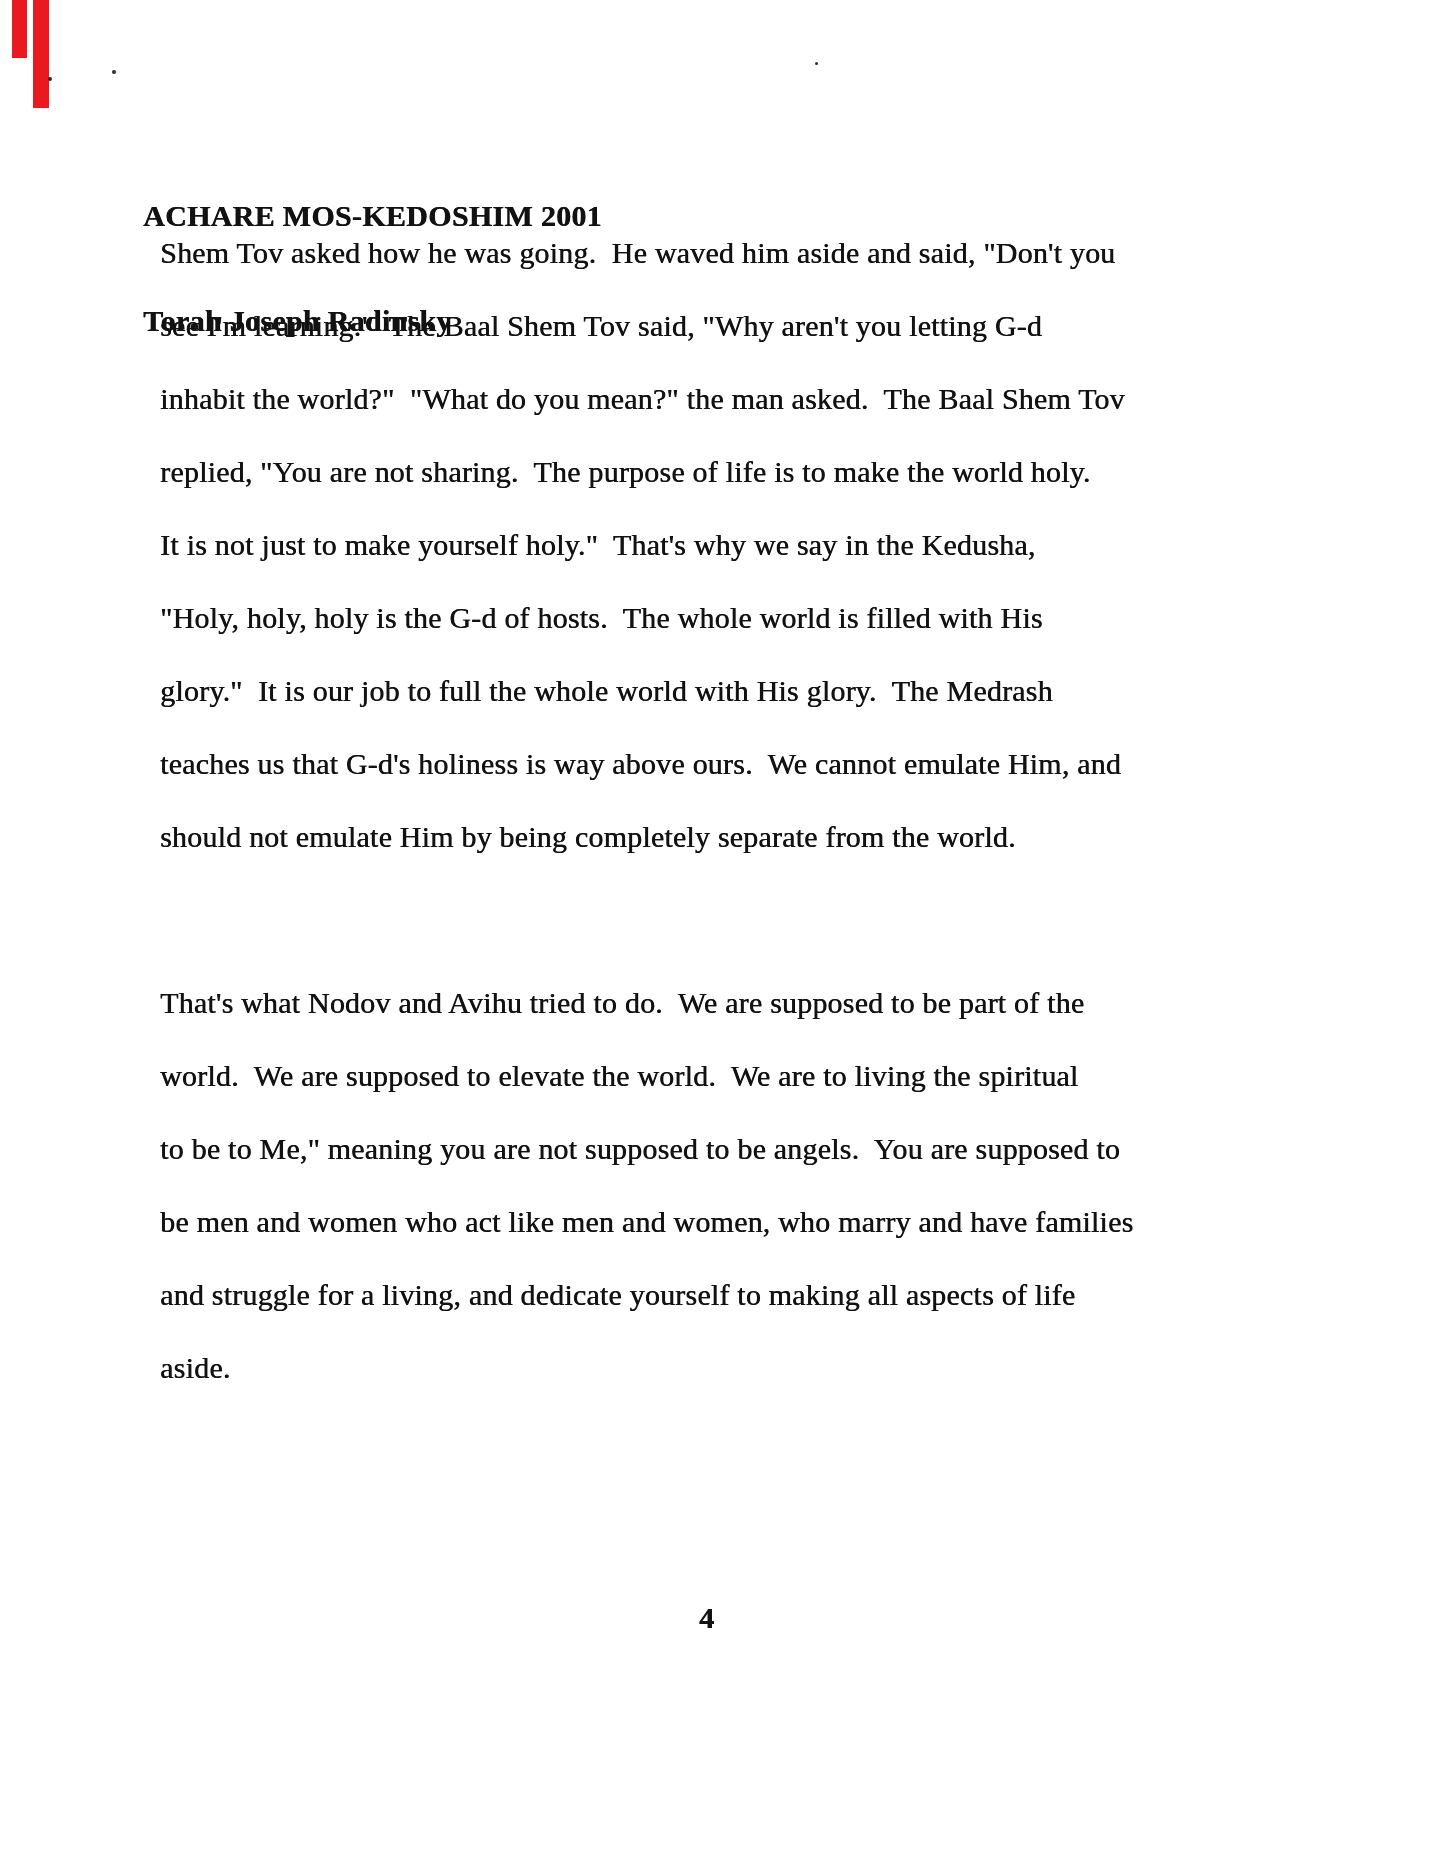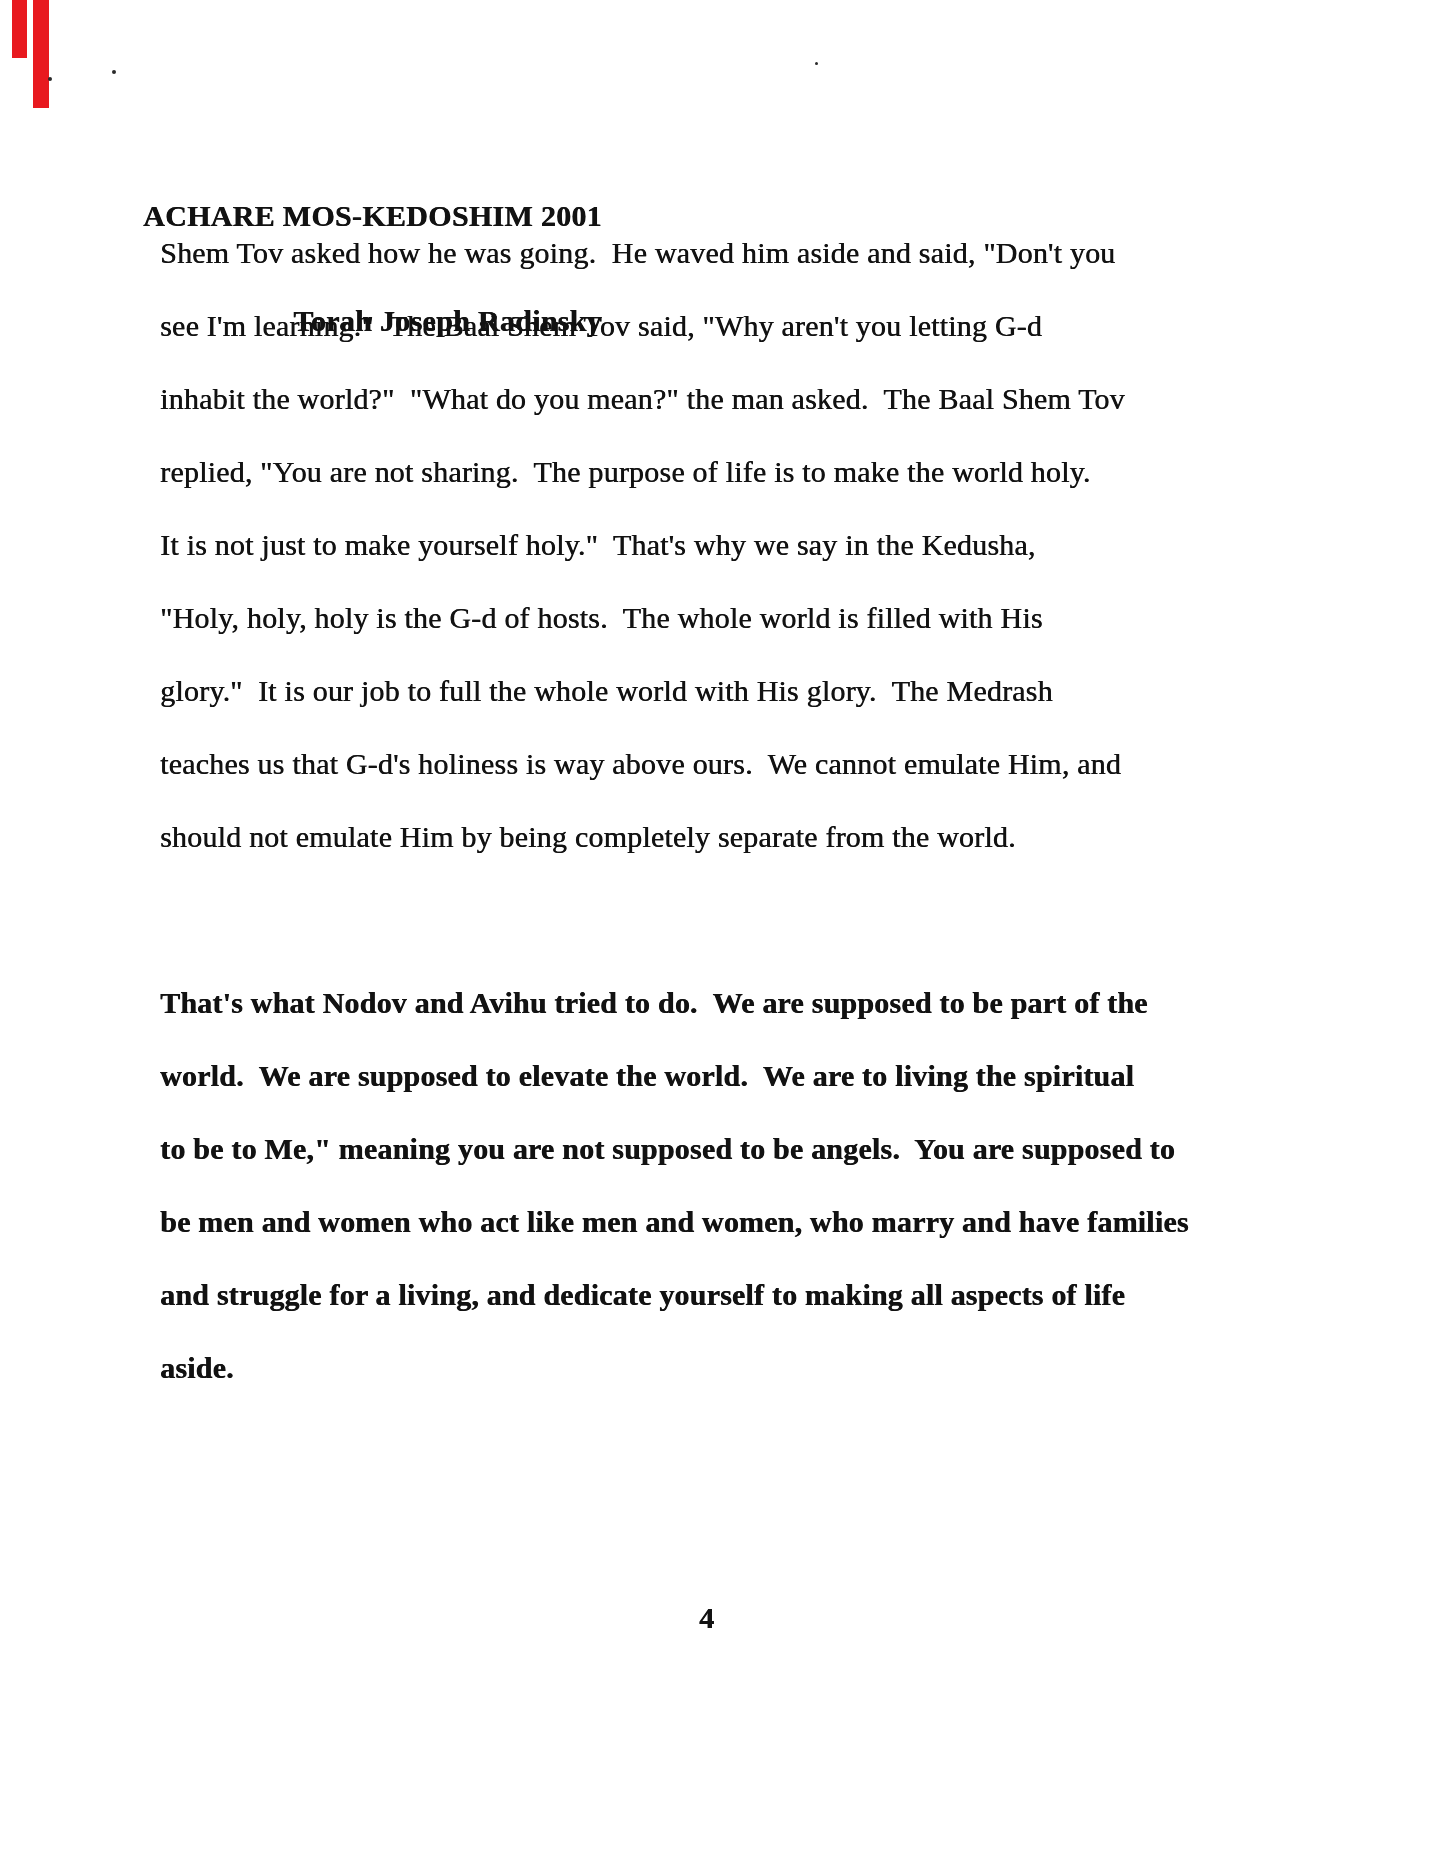--- a/index.html
+++ b/index.html
@@ -16,26 +16,25 @@
     text-shadow: 0.5px 0 0 currentColor; 
   }
   .red-bar { position: absolute; top: 0; }
   .speck { position: absolute; background: #2a2a2a; border-radius: 50%; }
   .doc-header {
     position: absolute; left: 143px; top: 128px;
     font-size: 30px; line-height: 35px;
     font-weight: bold;
     letter-spacing: 0.3px;
     white-space: pre;
-    text-align: right;
   }
   .doc-body {
     position: absolute; left: 160px; top: 216px;
   }
-  .paragraph + .paragraph { margin-top: 93px; font-weight: bold; }
+  .paragraph + .paragraph { margin-top: 93px; }
   .line {
     font-size: 30px;
     line-height: 73px;
     letter-spacing: 0.2px;
     white-space: pre;
   }
   .page-number {
     position: absolute; left: 699px; top: 1603px;
     font-size: 30px; line-height: 30px;
     font-weight: bold;

